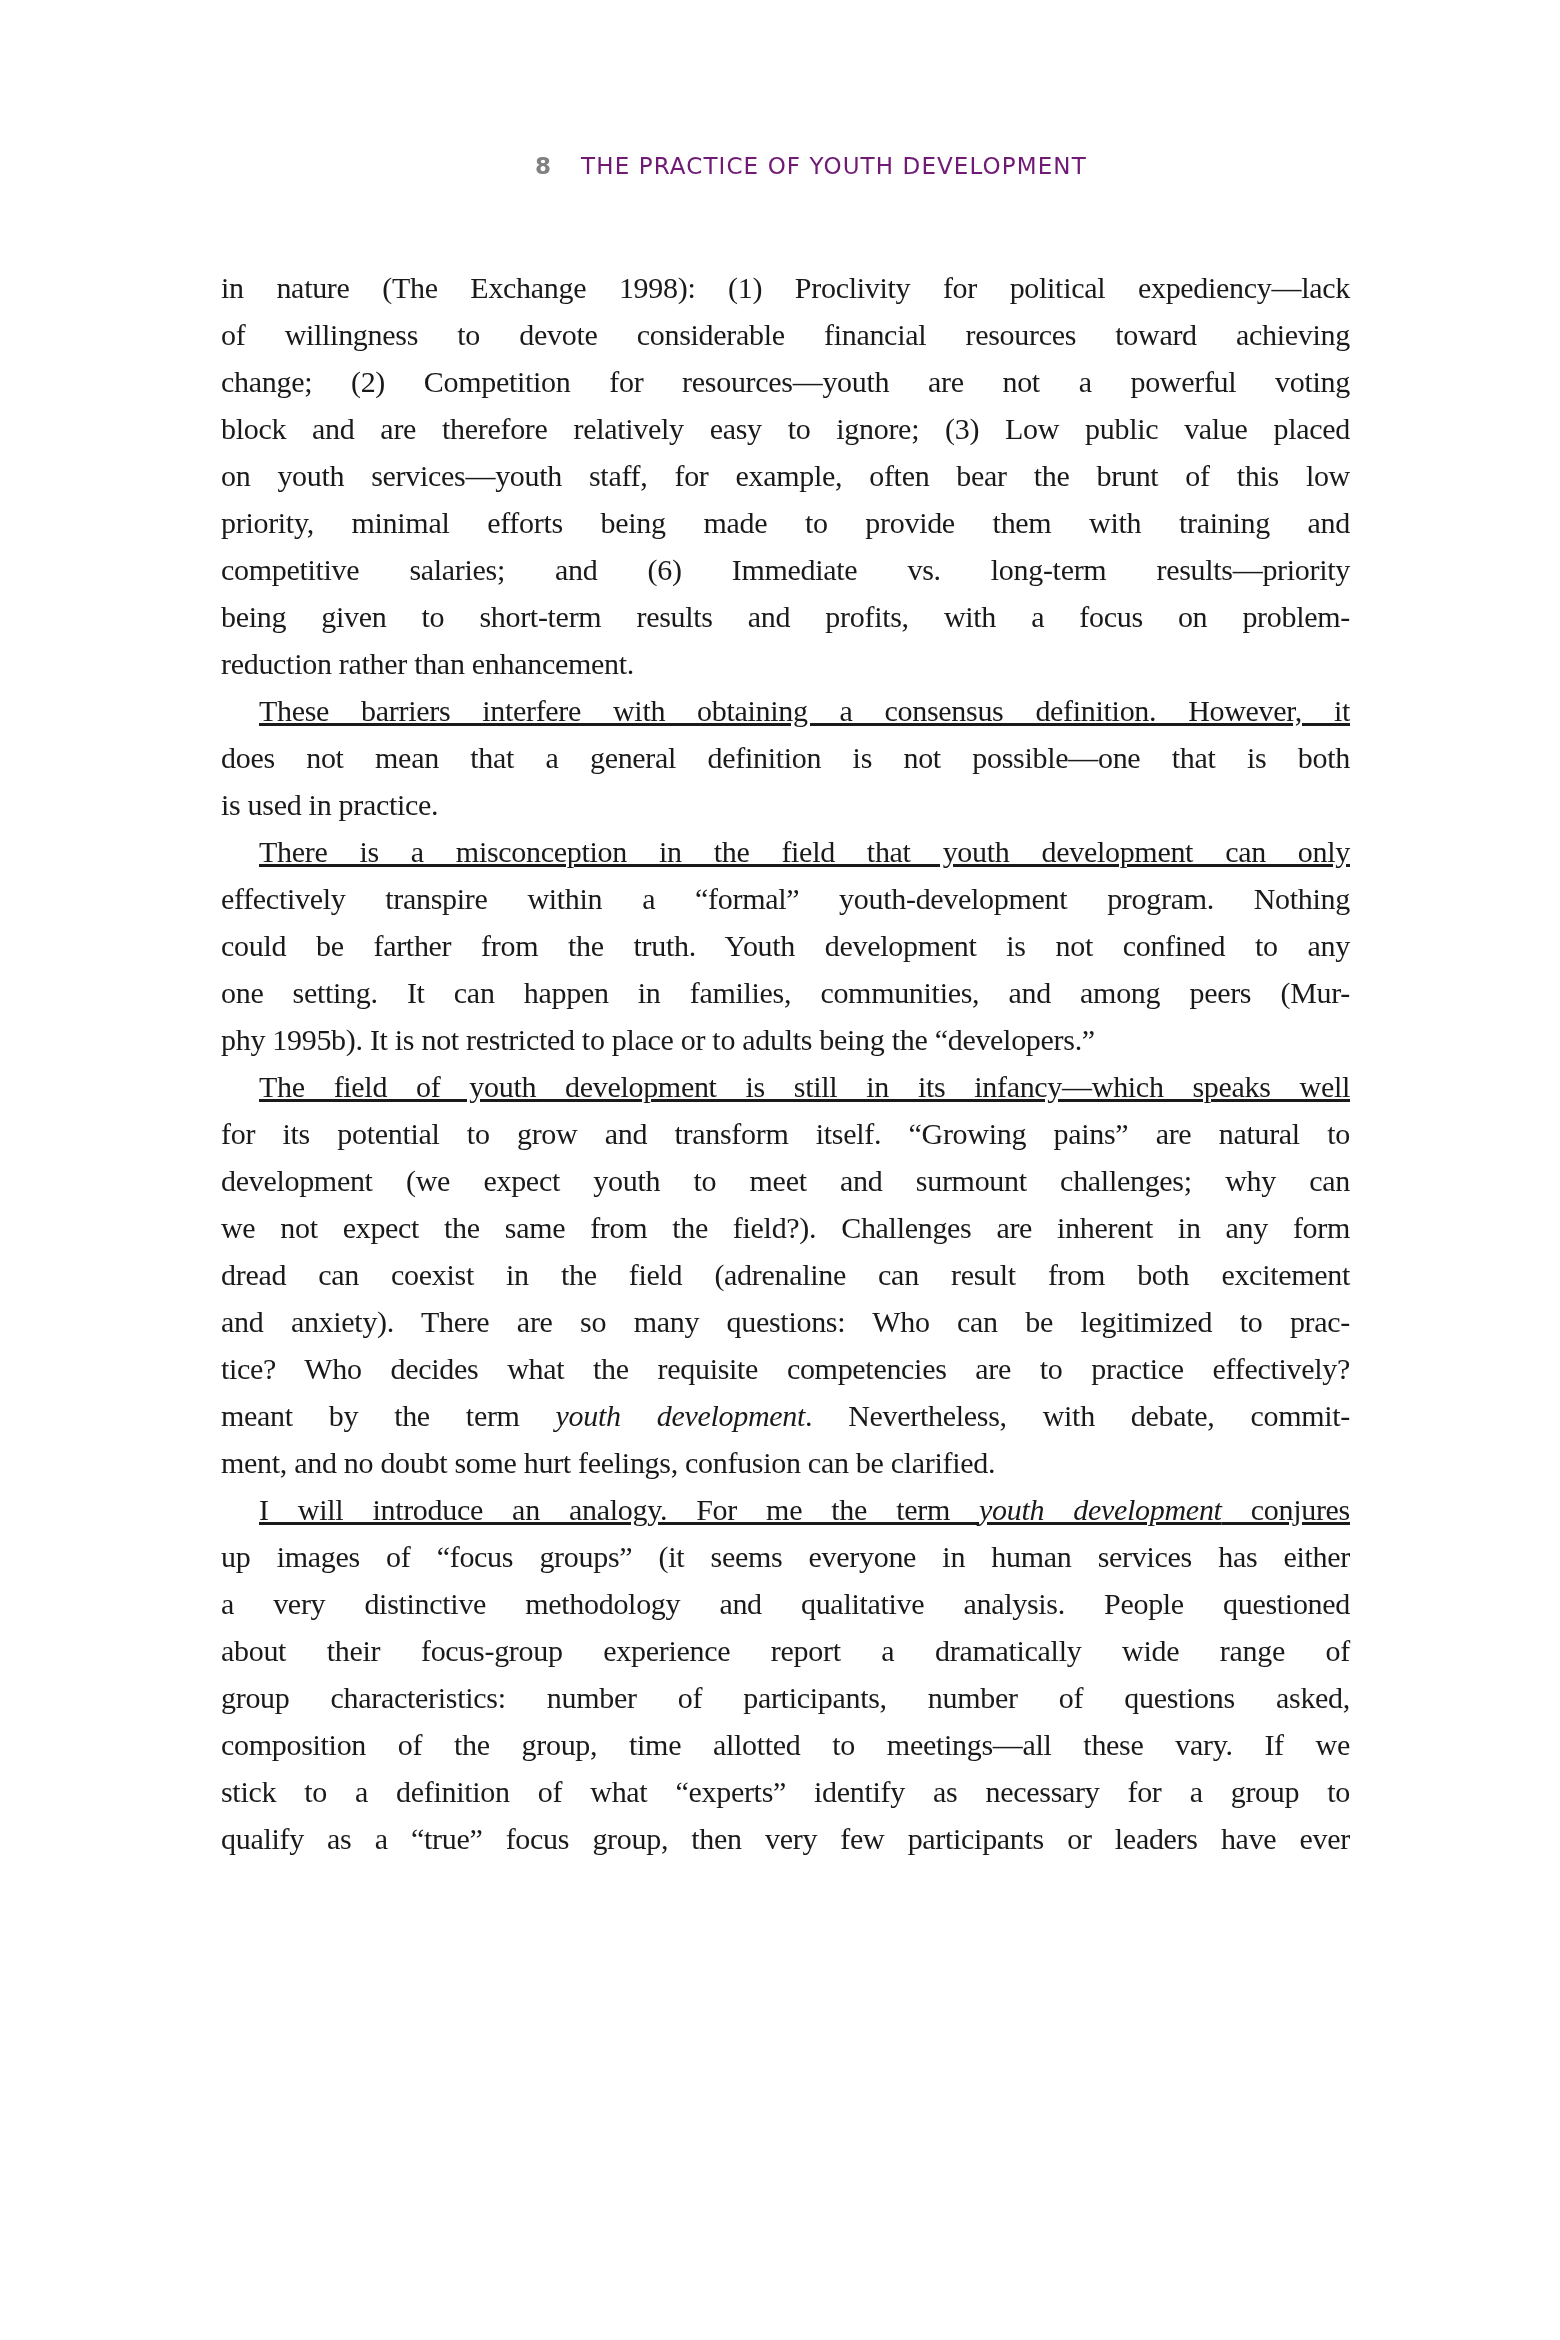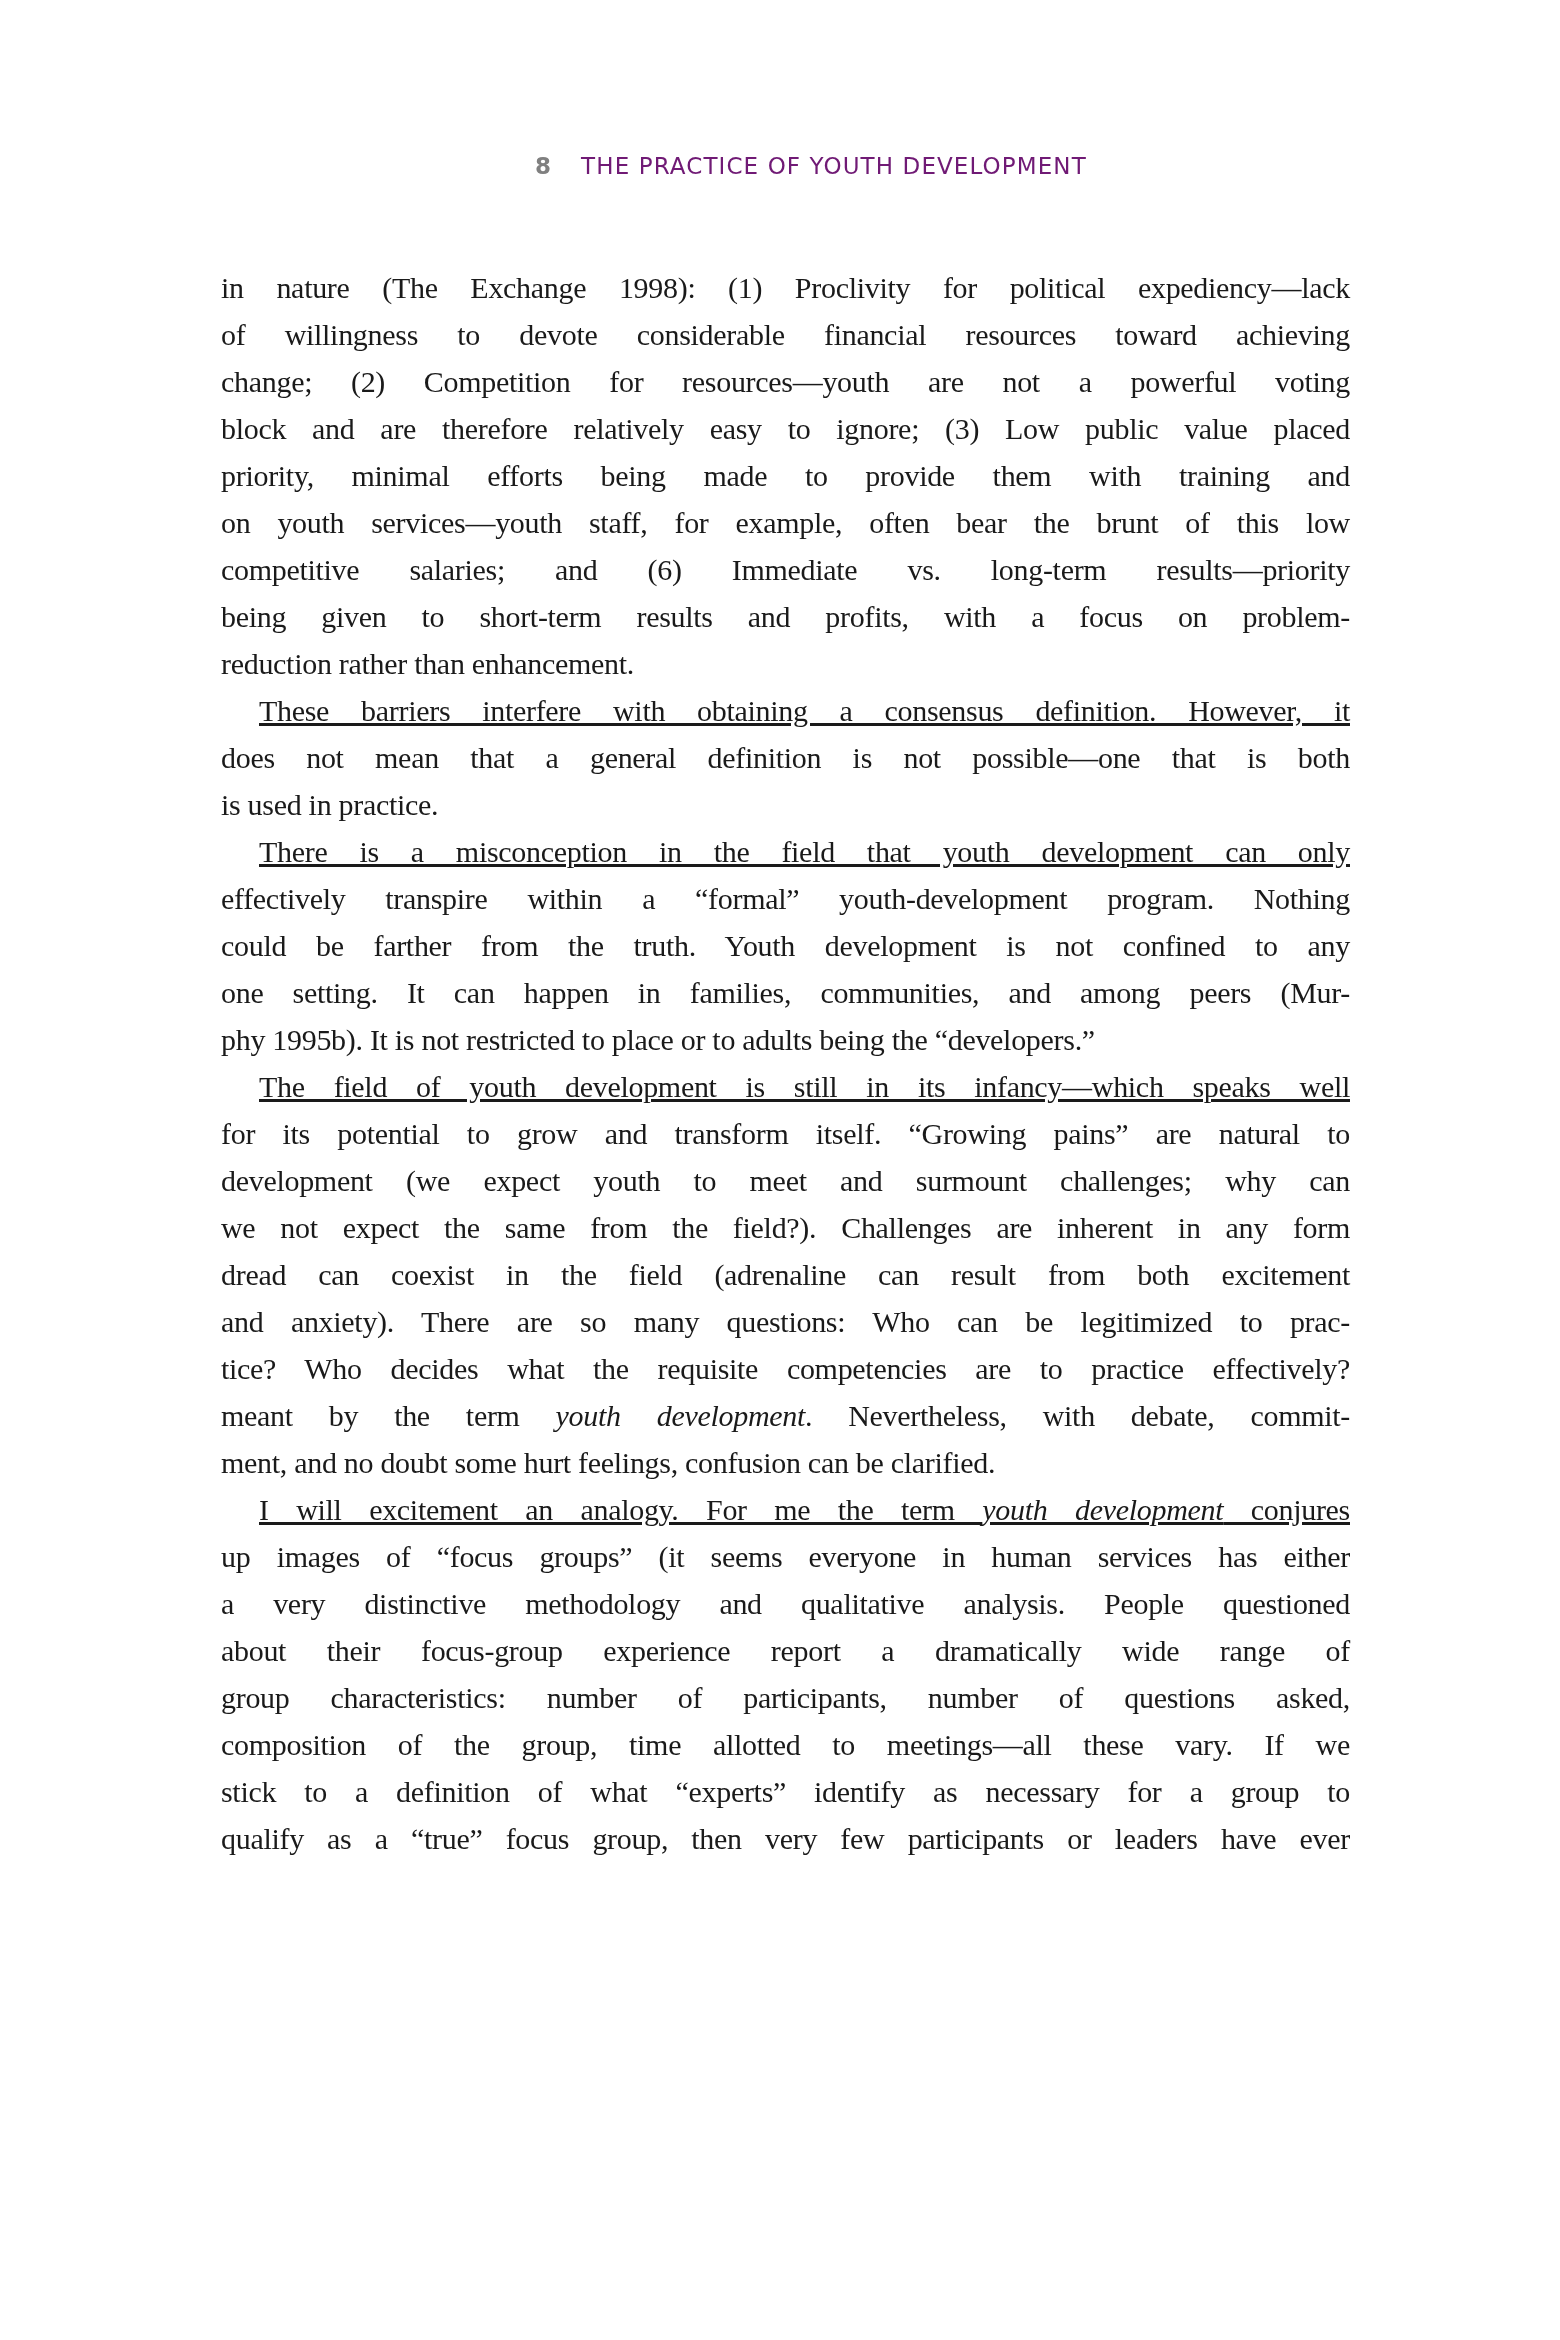--- a/index.html
+++ b/index.html
@@ -68,22 +68,22 @@
   <span class="page-num">8</span>
   <span class="head-title">THE PRACTICE OF YOUTH DEVELOPMENT</span>
 </div>
 
 <div class="body-text" id="body-text">
     <div>
       <span class="line">in nature (The Exchange 1998): (1) Proclivity for political expediency—lack</span>
       <span class="line">of willingness to devote considerable financial resources toward achieving</span>
       <span class="line">change; (2) Competition for resources—youth are not a powerful voting</span>
       <span class="line">block and are therefore relatively easy to ignore; (3) Low public value placed</span>
+      <span class="line">on youth services—youth staff, for example, often bear the brunt of this low</span>
       <span class="line">priority, minimal efforts being made to provide them with training and</span>
-      <span class="line">on youth services—youth staff, for example, often bear the brunt of this low</span>
       <span class="line">competitive salaries; and (6) Immediate vs. long-term results—priority</span>
       <span class="line">being given to short-term results and profits, with a focus on problem-</span>
       <span class="line last">reduction rather than enhancement.</span>
     </div>
     <div>
       <span class="line indent">These barriers interfere with obtaining a consensus definition. However, it</span>
       <span class="line">does not mean that a general definition is not possible—one that is both</span>
       <span class="line last">is used in practice.</span>
     </div>
     <div>
@@ -98,21 +98,21 @@
       <span class="line">for its potential to grow and transform itself. “Growing pains” are natural to</span>
       <span class="line">development (we expect youth to meet and surmount challenges; why can</span>
       <span class="line">we not expect the same from the field?). Challenges are inherent in any form</span>
       <span class="line">dread can coexist in the field (adrenaline can result from both excitement</span>
       <span class="line">and anxiety). There are so many questions: Who can be legitimized to prac-</span>
       <span class="line">tice? Who decides what the requisite competencies are to practice effectively?</span>
       <span class="line"><span>meant by the term </span><em>youth development</em><span>. Nevertheless, with debate, commit-</span></span>
       <span class="line last">ment, and no doubt some hurt feelings, confusion can be clarified.</span>
     </div>
     <div>
-      <span class="line indent"><span>I will excitement an analogy. For me the term </span><em>youth development</em><span> conjures</span></span>
+      <span class="line indent"><span>I will introduce an analogy. For me the term </span><em>youth development</em><span> conjures</span></span>
       <span class="line">up images of “focus groups” (it seems everyone in human services has either</span>
       <span class="line">a very distinctive methodology and qualitative analysis. People questioned</span>
       <span class="line">about their focus-group experience report a dramatically wide range of</span>
       <span class="line">group characteristics: number of participants, number of questions asked,</span>
       <span class="line">composition of the group, time allotted to meetings—all these vary. If we</span>
       <span class="line">stick to a definition of what “experts” identify as necessary for a group to</span>
       <span class="line">qualify as a “true” focus group, then very few participants or leaders have ever</span>
     </div>
   </div>
 

